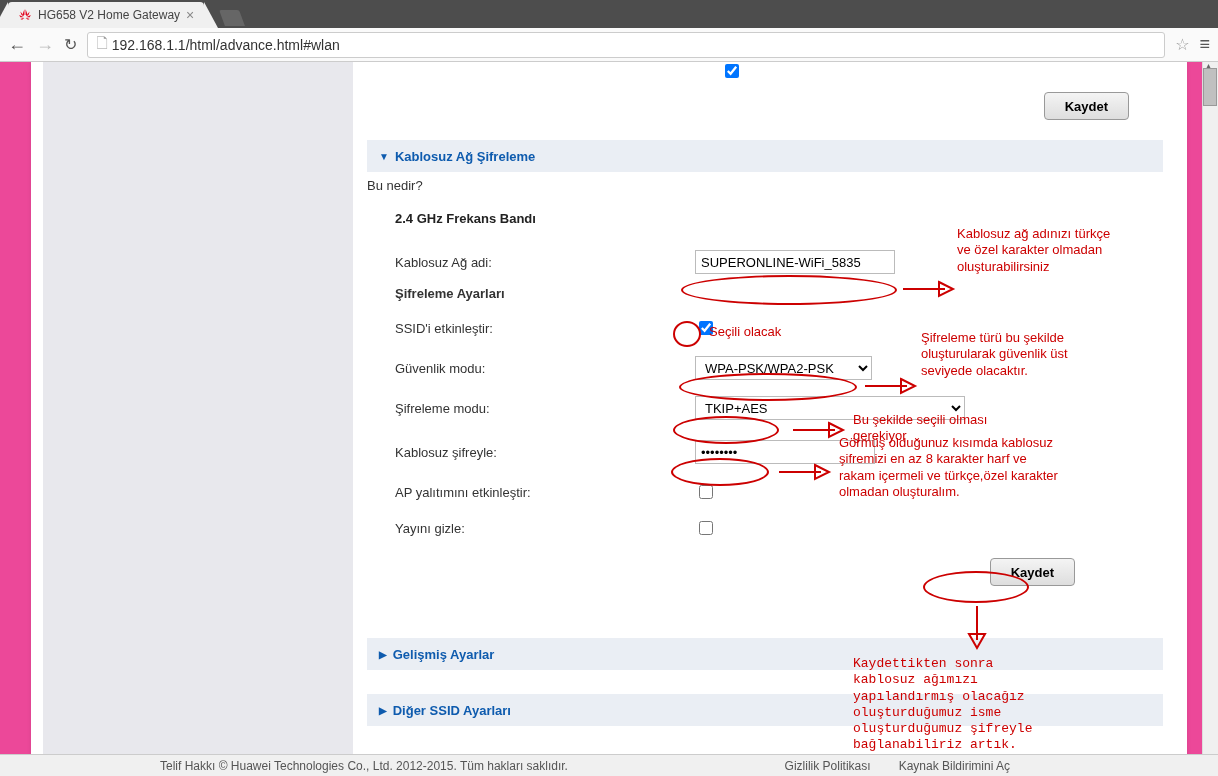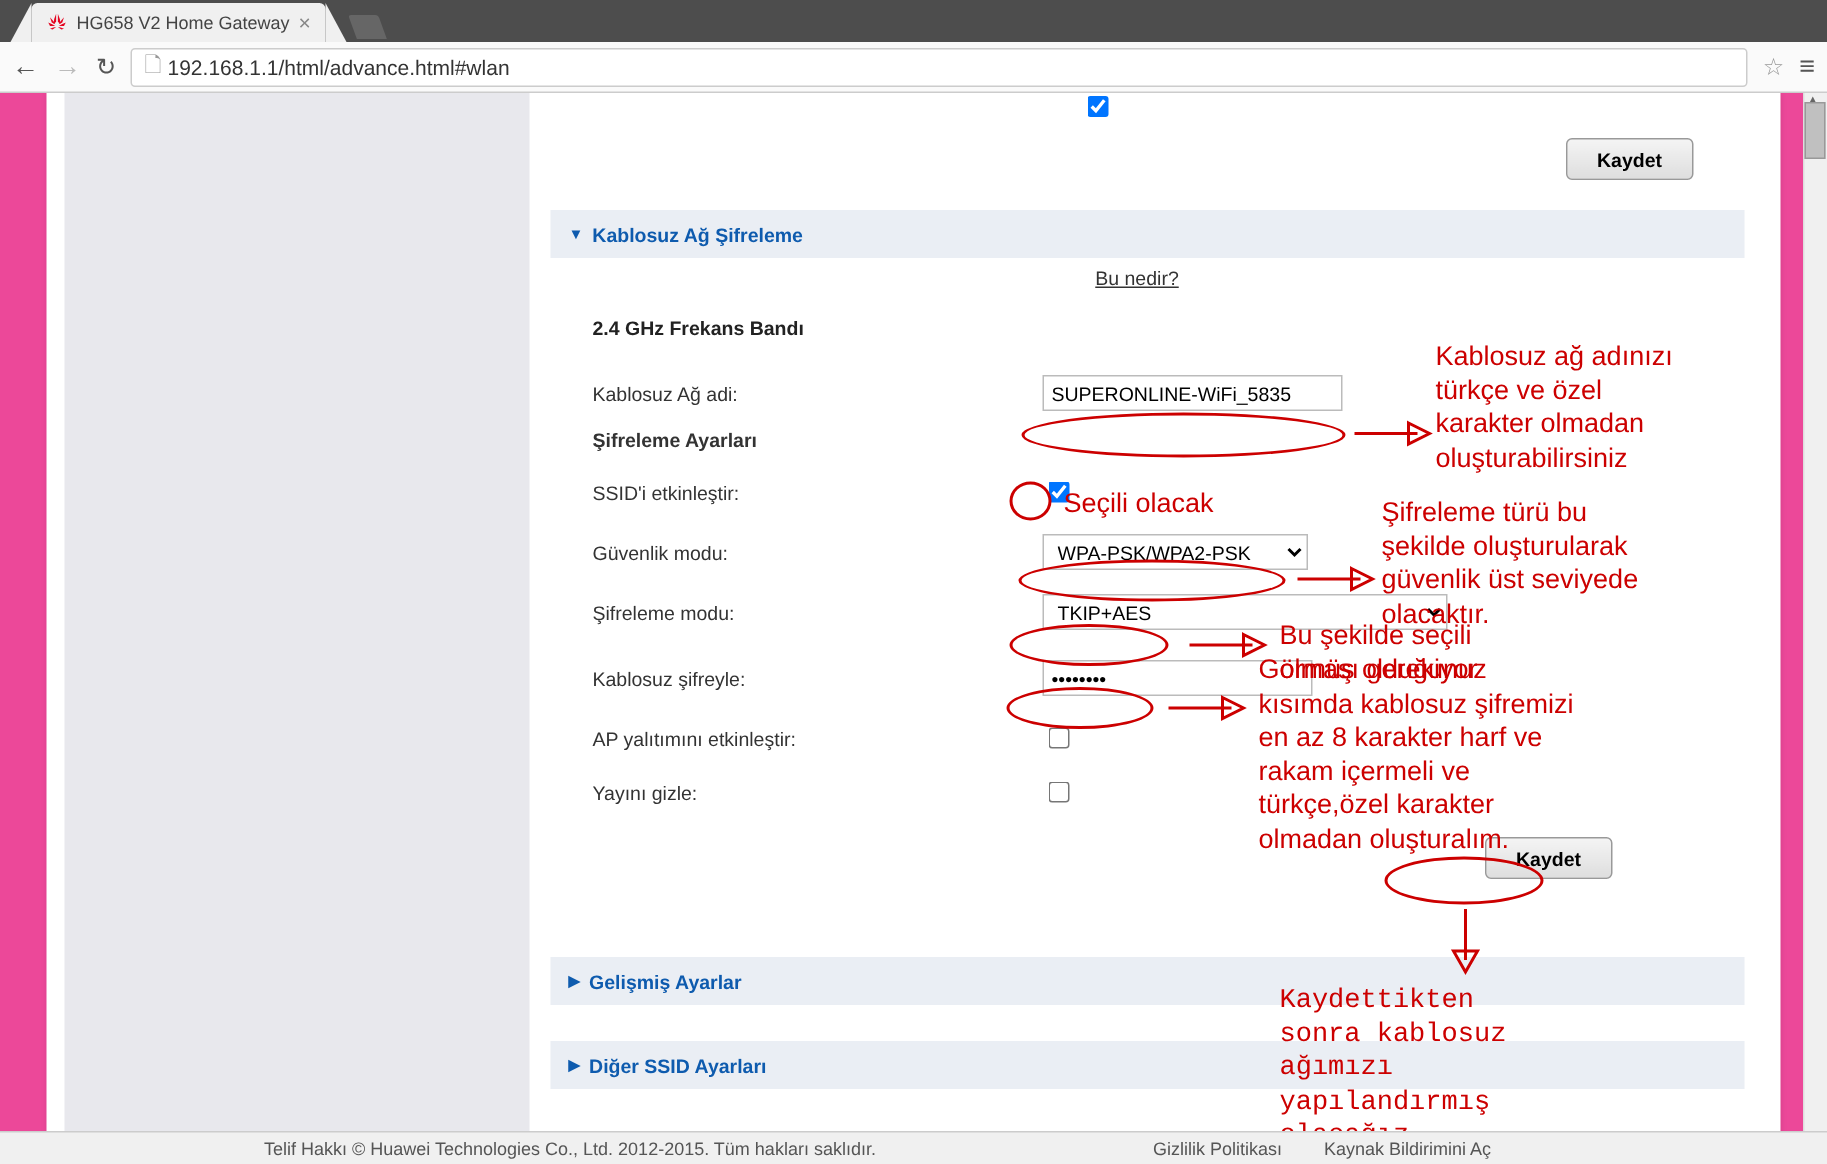--- a/index.html
+++ b/index.html
@@ -1,18 +1,18 @@
 <!DOCTYPE html>
 <html><head>
 <meta charset="utf-8">
 <style>
 * { margin:0; padding:0; box-sizing:border-box; font-family:Arial,sans-serif; }
 body { background:#000; overflow:hidden; width:1218px; height:776px; position:relative; }
 .browser-chrome { background:#f0f0f0; width:100%; }
-.tab-bar { background:#4d4d4d; height:28px; display:flex; align-items:flex-end; padding-left:21px; }
+.tab-bar { background:#4d4d4d; height:28px; display:flex; align-items:flex-end; padding-left:8px; }
 .tab { background:#f0f0f0; height:26px; display:flex; align-items:center; padding:0 10px; border-radius:4px 4px 0 0; gap:6px; font-size:12px; color:#444; position:relative; min-width:190px; }
 .tab::after { content:''; position:absolute; right:-14px; top:0; width:0; height:0; border-bottom:26px solid #f0f0f0; border-right:14px solid transparent; }
 .tab::before { content:''; position:absolute; left:-14px; top:0; width:0; height:0; border-bottom:26px solid #f0f0f0; border-left:14px solid transparent; }
 .huawei-logo { width:14px; height:14px; }
 .tab-close { font-size:14px; color:#888; margin-left:auto; }
 .newtab { width:20px; height:16px; background:#666; margin-left:18px; margin-bottom:2px; border-radius:2px 2px 0 0; transform:skewX(20deg); }
 .toolbar { height:34px; display:flex; align-items:center; padding:0 8px; gap:10px; border-bottom:1px solid #ccc; background:#fafafa; }
 .nav-btn { color:#555; font-size:18px; cursor:pointer; }
 .nav-btn.disabled { color:#bbb; }
 .url-bar { flex:1; height:26px; border:1px solid #ccc; border-radius:3px; display:flex; align-items:center; padding:0 8px; background:#fff; font-size:14px; color:#333; }
@@ -28,36 +28,36 @@
 .sidebar { width:310px; background:#e8e8ed; }
 .main { flex:1; padding:0 12px 0 14px; position:relative; }
 .cutoff-row { height:18px; display:flex; align-items:center; justify-content:center; width:100%; position:relative; }
 .tiny-check { position:absolute; left:354px; }
 .kaydet-btn { height:28px; padding:0 20px; background:linear-gradient(#f4f4f4,#dedede); border:1px solid #999; border-radius:4px; font-weight:bold; font-size:13px; cursor:pointer; }
 .kaydet-row { display:flex; justify-content:flex-end; padding:12px 34px 20px 0; }
 .section-header { background:#eaeef4; height:32px; display:flex; align-items:center; padding:0 12px; gap:6px; color:#0e5bae; font-weight:bold; font-size:13px; cursor:pointer; }
 .section-header.collapsed { margin-top:24px; }
 .triangle-down { color:#0e5bae; font-size:10px; }
 .triangle-right { color:#0e5bae; font-size:10px; }
-.help-row { text-align:center; padding:6px 14px 0 0; font-size:13px; text-decoration:underline; color:#333; }
+.help-row { text-align:left; padding:6px 14px 0 0; font-size:13px; color:#333; }
 .form-area { padding:12px 0 8px 28px; position:relative; }
 .band-title { font-weight:bold; font-size:13px; margin:6px 0 18px 0; color:#222; }
 .form-row { display:flex; align-items:center; height:36px; font-size:13px; color:#333; }
 .form-row.tall { height:44px; }
 .form-row > .lbl { width:300px; }
 .form-row .lbl.bold { font-weight:bold; }
 .text-input { width:180px; height:24px; border:1px solid #bbb; font-size:13px; padding:0 5px; }
 .select-box { width:270px; height:24px; border:1px solid #bbb; background:#fff; font-size:13px; padding:0 5px; }
 .chk { width:14px; height:14px; margin-left:4px; }
 
-.annotation { position:absolute; color:#c00; font-size:18px; line-height:1.25; pointer-events:none; z-index:5; }
+.annotation { position:absolute; color:#c00; font-size:13px; line-height:1.25; pointer-events:none; z-index:5; }
 .red-ellipse { position:absolute; border:2.5px solid #c00; border-radius:50%; pointer-events:none; z-index:5; }
 svg.arrow { position:absolute; z-index:5; pointer-events:none; }
 
-.footer { position:absolute; bottom:0; left:0; right:0; height:22px; background:#f0f0f0; border-top:1px solid #ccc; font-size:12px; color:#555; display:flex; align-items:center; padding:0 24px; z-index:10; }
+.footer { position:absolute; bottom:0; left:0; right:0; height:22px; background:#f0f0f0; border-top:1px solid #ccc; font-size:12px; color:#555; display:flex; align-items:center; padding:0 8px; z-index:10; }
 .footer .spacer { flex:1; }
 .footer .lnk { margin-left:28px; }
 </style>
 </head>
 <body>
 
 <div class="browser-chrome">
   <div class="tab-bar">
     <div class="tab">
       <svg class="huawei-logo" viewBox="0 0 24 24">

